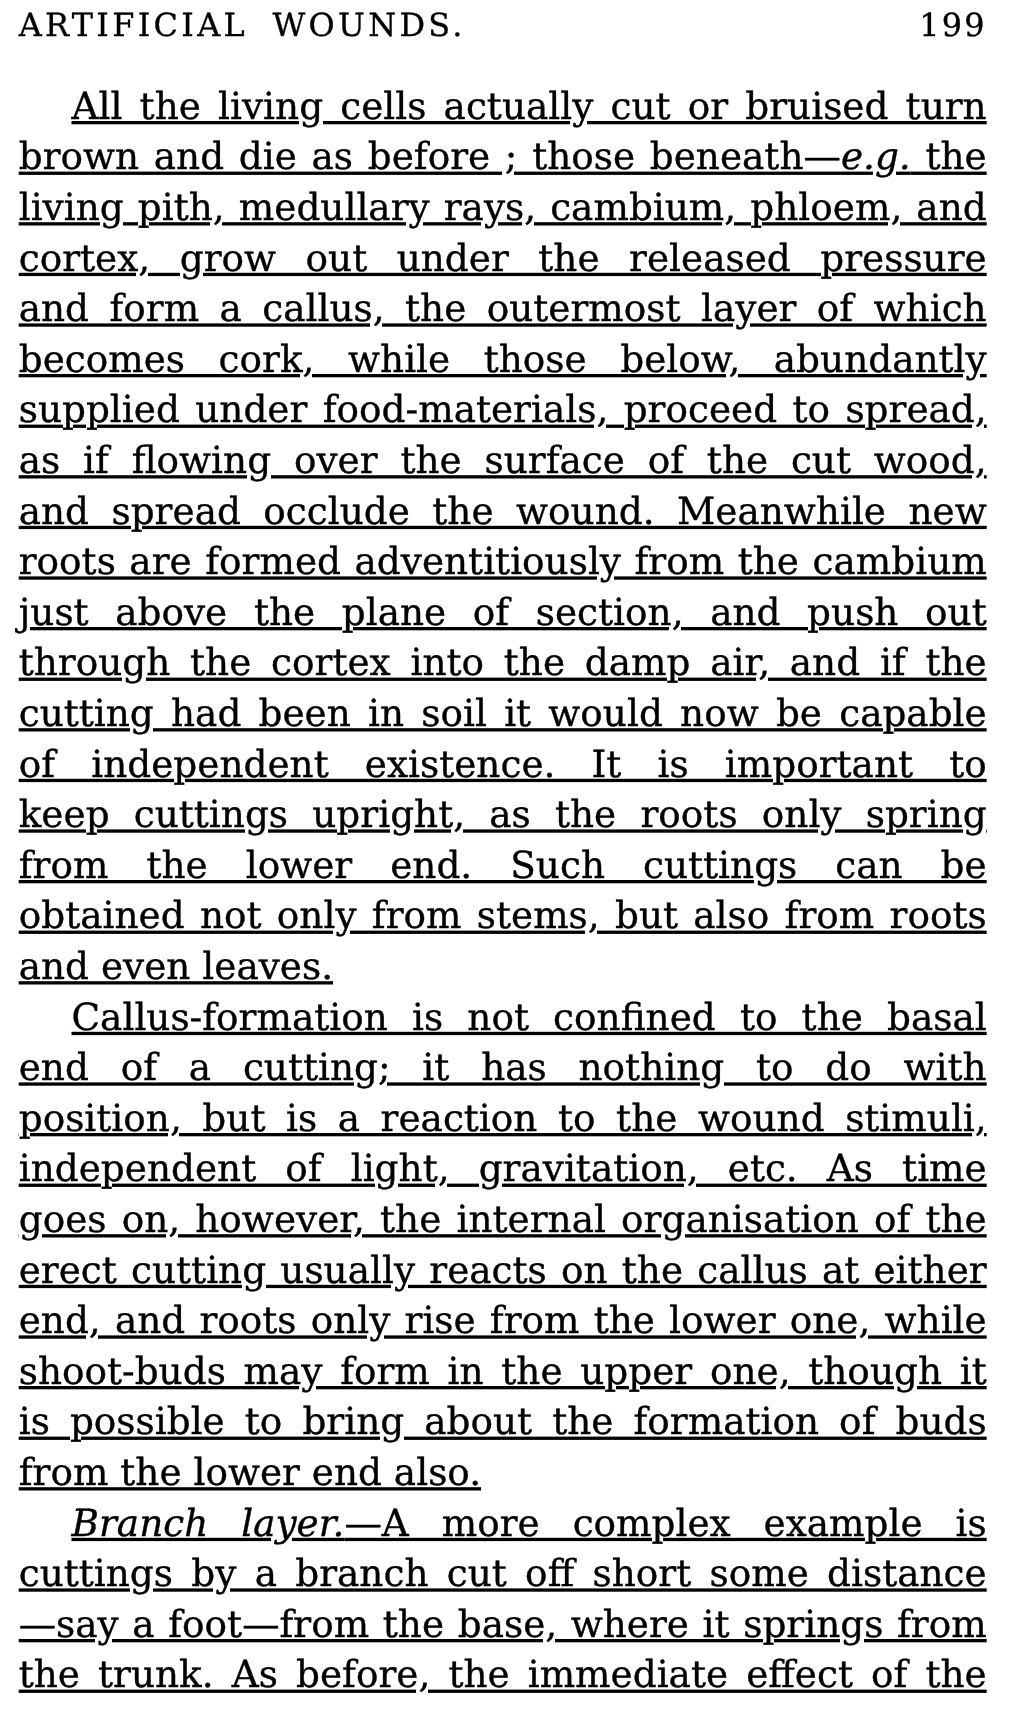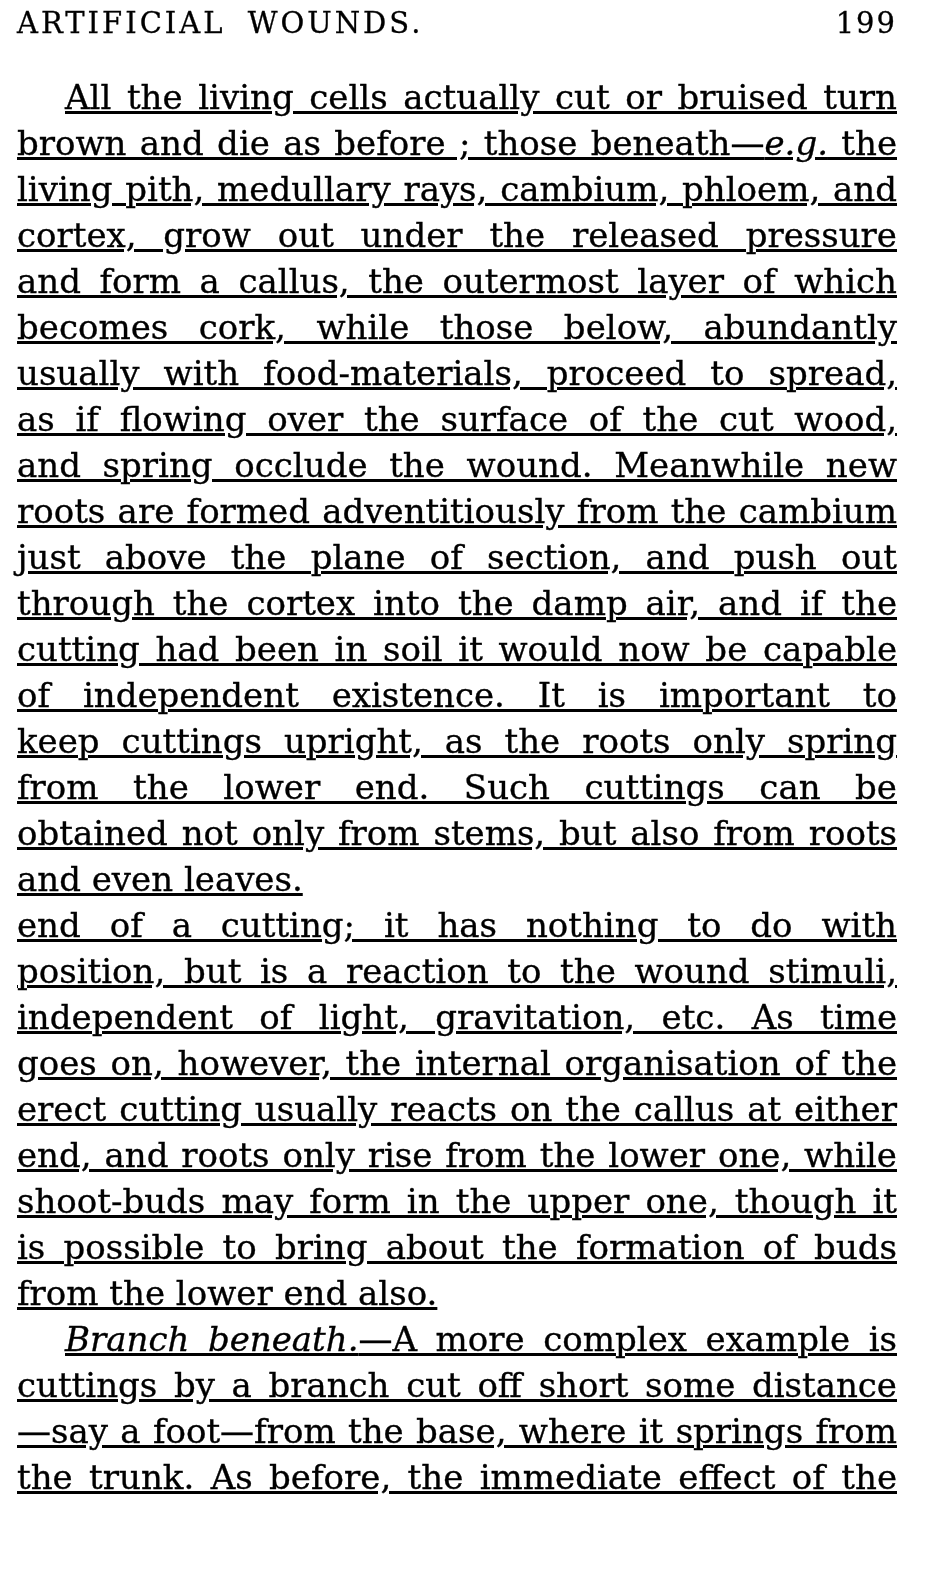--- a/index.html
+++ b/index.html
@@ -61,39 +61,40 @@
     <div class="head-page-num">199</div>
   </header>
 
   <main class="text-block" id="body-text">
       <div class="line indent"><span>All the living cells actually cut or bruised turn</span></div>
       <div class="line"><span>brown and die as before ; those beneath—</span><i>e.g.</i><span> the</span></div>
       <div class="line"><span>living pith, medullary rays, cambium, phloem, and</span></div>
       <div class="line"><span>cortex, grow out under the released pressure</span></div>
       <div class="line"><span>and form a callus, the outermost layer of which</span></div>
       <div class="line"><span>becomes cork, while those below, abundantly</span></div>
-      <div class="line"><span>usually with food-materials, proceed to spread,</span></div>
+      <div class="line"><span>supplied under food-materials, proceed to spread,</span></div>
       <div class="line"><span>as if flowing over the surface of the cut wood,</span></div>
-      <div class="line"><span>and spring occlude the wound. Meanwhile new</span></div>
+      <div class="line"><span>and spread occlude the wound. Meanwhile new</span></div>
       <div class="line"><span>roots are formed adventitiously from the cambium</span></div>
       <div class="line"><span>just above the plane of section, and push out</span></div>
       <div class="line"><span>through the cortex into the damp air, and if the</span></div>
       <div class="line"><span>cutting had been in soil it would now be capable</span></div>
       <div class="line"><span>of independent existence. It is important to</span></div>
       <div class="line"><span>keep cuttings upright, as the roots only spring</span></div>
       <div class="line"><span>from the lower end. Such cuttings can be</span></div>
       <div class="line"><span>obtained not only from stems, but also from roots</span></div>
       <div class="line para-last"><span>and even leaves.</span></div>
+      <div class="line indent"><span>Callus-formation is not confined to the basal</span></div>
       <div class="line"><span>end of a cutting; it has nothing to do with</span></div>
       <div class="line"><span>position, but is a reaction to the wound stimuli,</span></div>
       <div class="line"><span>independent of light, gravitation, etc. As time</span></div>
       <div class="line"><span>goes on, however, the internal organisation of the</span></div>
       <div class="line"><span>erect cutting usually reacts on the callus at either</span></div>
       <div class="line"><span>end, and roots only rise from the lower one, while</span></div>
       <div class="line"><span>shoot-buds may form in the upper one, though it</span></div>
       <div class="line"><span>is possible to bring about the formation of buds</span></div>
       <div class="line para-last"><span>from the lower end also.</span></div>
-      <div class="line indent"><i>Branch beneath.</i><span>—A more complex example is</span></div>
+      <div class="line indent"><i>Branch layer.</i><span>—A more complex example is</span></div>
       <div class="line"><span>cuttings by a branch cut off short some distance</span></div>
       <div class="line"><span>—say a foot—from the base, where it springs from</span></div>
       <div class="line"><span>the trunk. As before, the immediate effect of the</span></div>
     </main>
 </div>
 
 </body></html>

